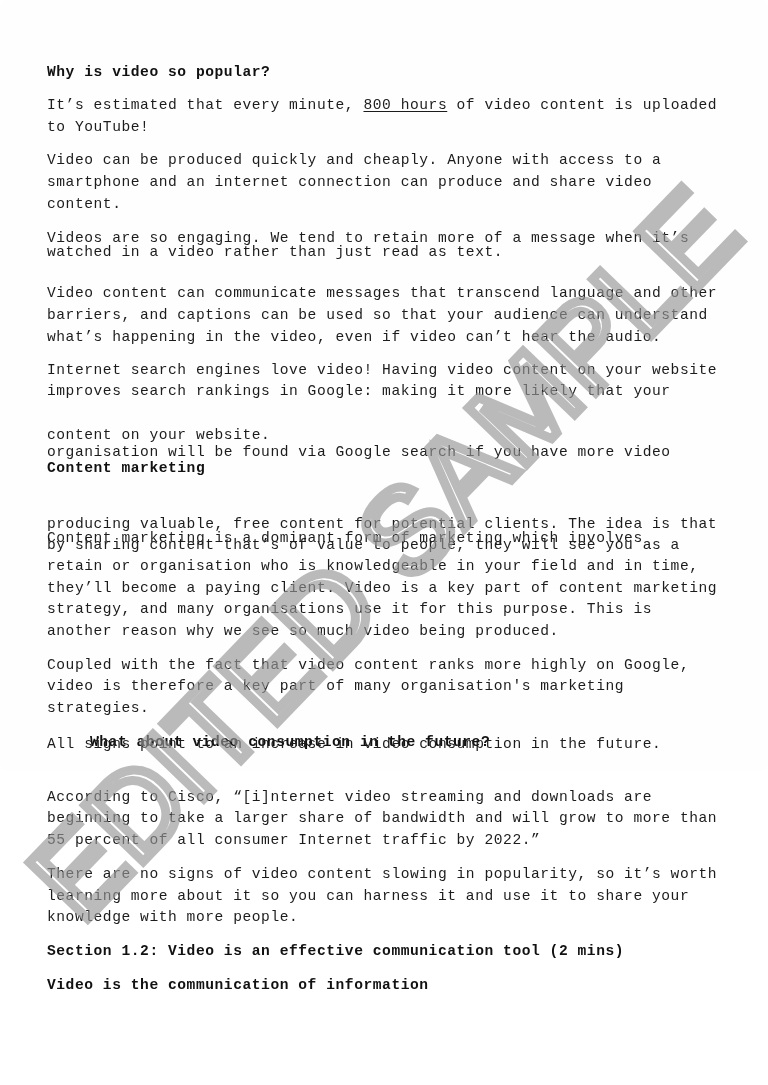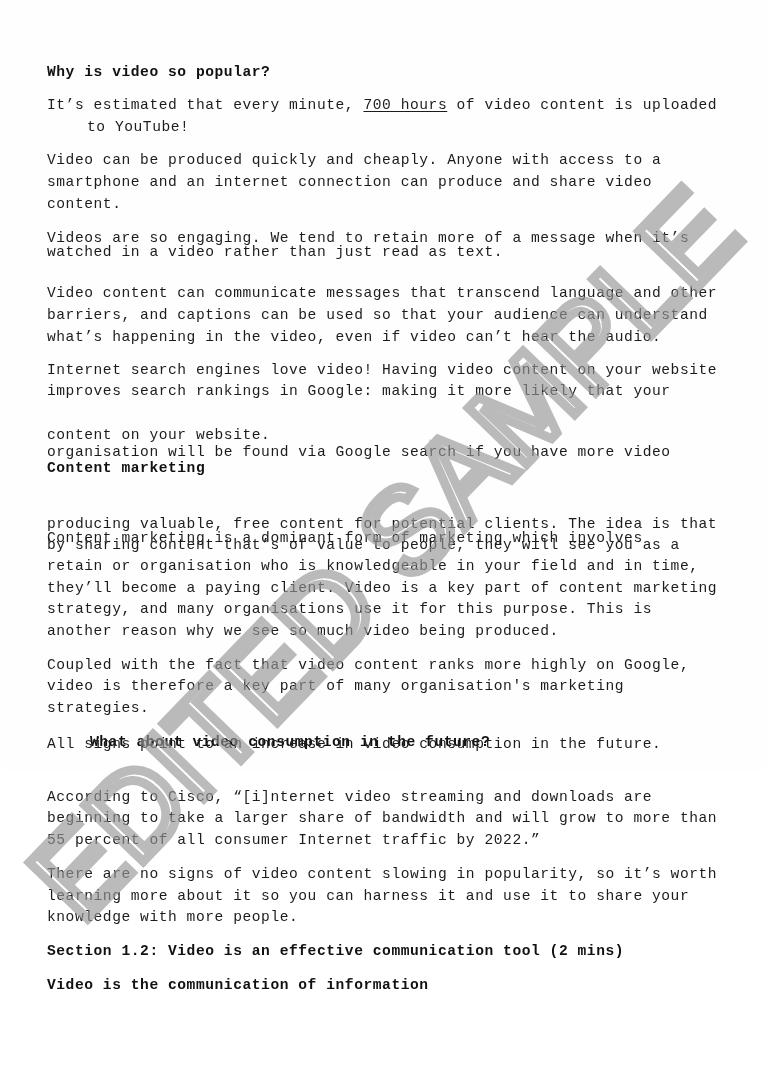--- a/index.html
+++ b/index.html
@@ -61,22 +61,22 @@
     }
   </style>
 </head>
 <body>
 
 <div class="page">
   <div class="content">
 
     <p class="h" style="position:absolute; top:0px;">Why is video so popular?</p>
 
-    <p style="position:absolute; top:33px;"><span>It’s estimated that every minute, </span><span class="u">700 hours</span><span> of video content is uploaded</span></p>
-    <p style="position:absolute; top:54.5px;margin-left:40px;">to YouTube!</p>
+    <p style="position:absolute; top:33px;"><span>It’s estimated that every minute, </span><span class="u">800 hours</span><span> of video content is uploaded</span></p>
+    <p style="position:absolute; top:54.5px;">to YouTube!</p>
 
     <p style="position:absolute; top:88px;">Video can be produced quickly and cheaply. Anyone with access to a</p>
     <p style="position:absolute; top:110px;">smartphone and an internet connection can produce and share video</p>
     <p style="position:absolute; top:132px;">content.</p>
 
     <p style="position:absolute; top:166px;">Videos are so engaging. We tend to retain more of a message when it’s</p>
     <p style="position:absolute; top:180px;">watched in a video rather than just read as text.</p>
 
     <p style="position:absolute; top:221px;">Video content can communicate messages that transcend language and other</p>
     <p style="position:absolute; top:243px;">barriers, and captions can be used so that your audience can understand</p>

